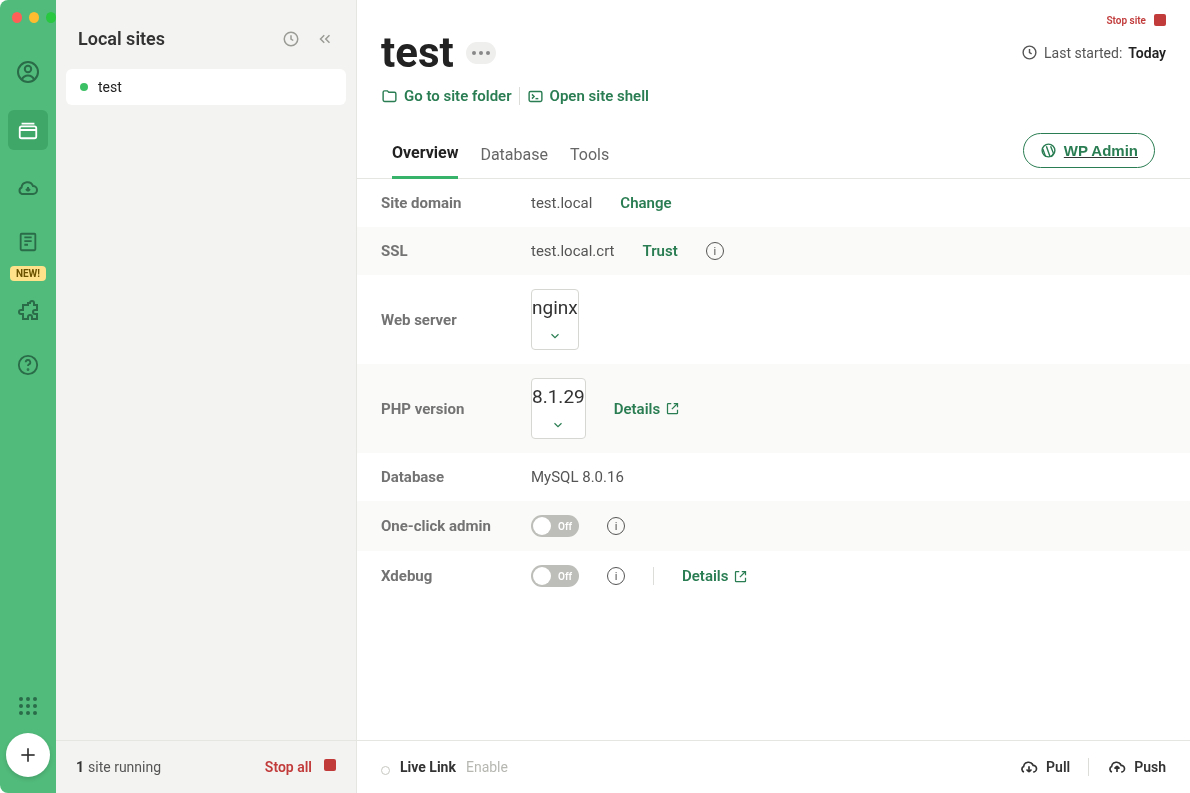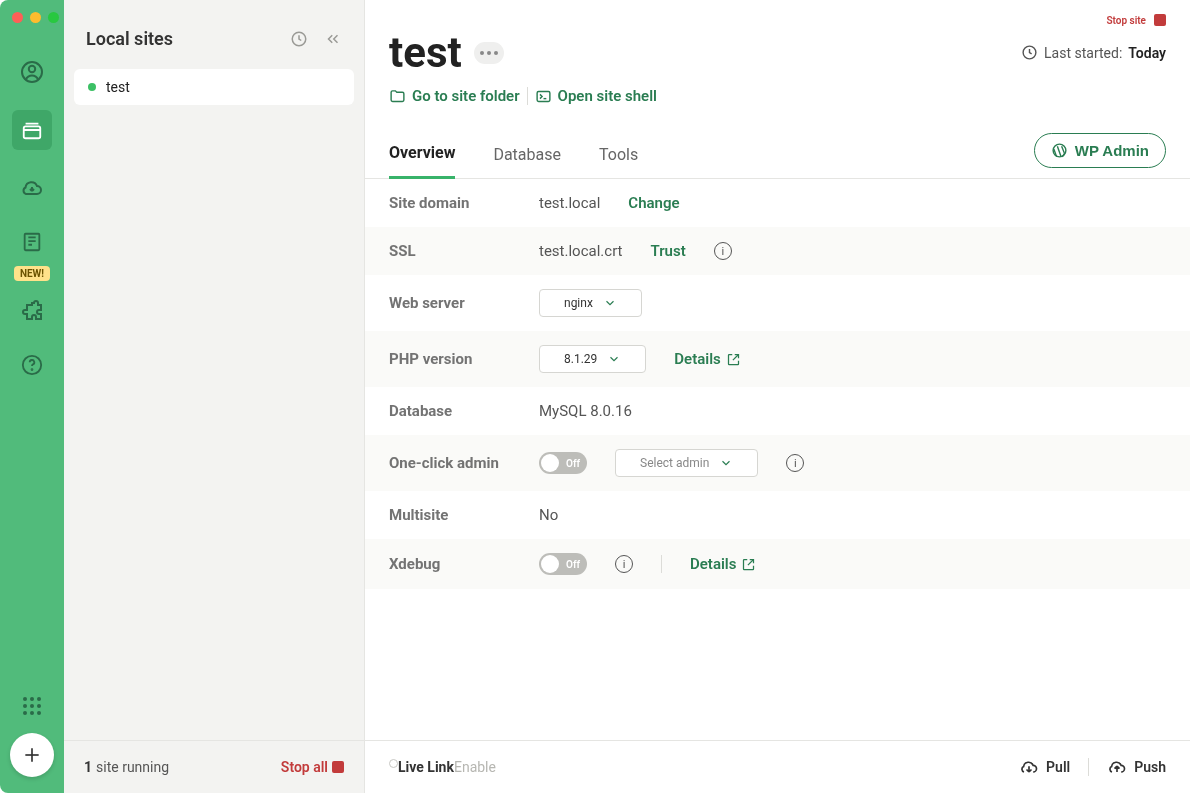--- a/index.html
+++ b/index.html
@@ -8,21 +8,21 @@
     width: 1190px; height: 793px;
     background: #fff;
     display: flex;
     color: #333;
     overflow: hidden;
     border-radius: 8px;
   }
 
   
   .rail {
-    width: 64px;
+    width: 56px;
     background: #51bb7b;
     display: flex;
     flex-direction: column;
     align-items: center;
     padding-top: 0;
     position: relative;
   }
   .traffic {
     width: 100%; height: 34px;
     display: flex; align-items: center;
@@ -107,21 +107,21 @@
     border-top:1px solid #e5e5e2;
     padding:18px 20px;
     display:flex; align-items:center;
     font-size:14px;
   }
   .sidebar-footer .count { font-weight:700; margin-right:4px;}
   .sidebar-footer .label { color:#555;}
   .sidebar-footer .stop-all {
     margin-left:auto;
     color:#c23b3b; font-weight:600;
-    display:flex; align-items:center; gap:4px; cursor:pointer;
+    display:flex; align-items:flex-start; gap:12px; cursor:pointer;
   }
   .stop-square { width:12px;height:12px;background:#c23b3b;border-radius:2px;}
 
   
   .main {
     flex:1;
     display:flex; flex-direction:column;
     position: relative;
   }
   .topbar {
@@ -153,35 +153,35 @@
     margin-top:10px;
     display:flex; align-items:center; gap:7px;
     font-size:15px; color:#2a7d52; font-weight:600;
   }
   .sub-link { display:flex; align-items:center; gap:6px; cursor:pointer;}
   .divider-v { width:1px; height:18px; background:#dcdcd8;}
 
   .tabs-row {
     margin-top:28px;
     display:flex; align-items:flex-end;
-    padding:0 24px;
+    padding:0 35px;
     border-bottom:1px solid #e5e5e2;
     position:relative;
-    gap:16px;
   }
   .tab {
     padding:0 0 14px 0;
     margin-right:22px;
     font-size:16px; color:#666; cursor:pointer;
   }
   .tab.active { color:#222; font-weight:700; border-bottom:3px solid #38b36a; margin-bottom:-1px;}
   .tabs-actions {
     margin-left:auto;
     display:flex; align-items:flex-start; gap:12px;
     padding-bottom:10px;
+    text-decoration:underline;
   }
   .btn-outline {
     border:1.5px solid #2a7d52; color:#2a7d52;
     background:#fff; font-weight:600; font-size:15px;
     padding:8px 16px; border-radius:20px;
     display:flex; align-items:center; gap:7px; cursor:pointer;
   }
 
   
   .details { flex:1; overflow:auto;}
@@ -190,22 +190,22 @@
     padding:14px 24px;
     font-size:15px;
     min-height:48px;
   }
   .row:nth-child(even){ background:#fafaf8;}
   .row .label { width:150px; color:#737373;font-weight:bold;}
   .row .value { color:#555; display:flex; align-items:center; gap:28px; flex-wrap:wrap;}
   .link-green { color:#2a7d52; font-weight:600; cursor:pointer; display:flex; align-items:center; gap:5px;}
   .select-pill {
     border:1px solid #d6d6d2; border-radius:4px;
-    padding:6px 24px; display:flex; align-items:center; gap:10px;
-    font-size:12px; color:#333; cursor:pointer; background:#fff;
+    padding:6px 0; display:flex; align-items:center; gap:10px;
+    font-size:19px; color:#333; cursor:pointer; background:#fff;flex-direction:column;
   }
   .select-pill.placeholder { color:#888;}
   .chevron { color:#2a7d52;}
   .info-circle {
     width:18px;height:18px;border:1.5px solid #555;border-radius:50%;
     display:flex;align-items:center;justify-content:center;
     font-size:11px;color:#555;cursor:pointer;
   }
   .toggle {
     width:48px;height:22px;border-radius:11px;
@@ -221,21 +221,21 @@
     position:absolute; right:7px; font-size:10px; color:#fff; font-weight:600;
   }
 
   
   .main-footer {
     border-top:1px solid #e5e5e2;
     padding:16px 24px;
     display:flex; align-items:center;
     font-size:14px;
   }
-  .live-link { display:flex; align-items:flex-start; gap:0;}
+  .live-link { display:flex; align-items:flex-end; gap:10px;}
   .live-dot { width:9px;height:9px;border:1.5px solid #c7c7c3;border-radius:50%;}
   .live-label { font-weight:700; color:#333;}
   .live-enable { color:#b7b7b2;}
   .footer-actions { margin-left:auto; display:flex; align-items:center; gap:18px;}
   .footer-btn { display:flex; align-items:center; gap:7px; font-weight:600; color:#333; cursor:pointer;}
   svg { display:block; }
 </style>
 </head>
 <body>
 
@@ -468,37 +468,25 @@
       </span>
     </div>
 
     <div class="row">
       <span class="label">One-click admin</span>
       <span class="value">
         <span class="toggle">
           <span class="knob"></span>
           <span class="txt">Off</span>
         </span>
-        <span class="select-pill placeholder">
-          <span>Select admin</span>
-          <svg class="chevron" width="14" height="14" viewBox="0 0 24 24" fill="none" stroke="currentColor" stroke-width="2">
-              <path d="M6 9l6 6 6-6"></path>
-            </svg>
-        </span>
         <span class="info-circle">i</span>
       </span>
     </div>
 
 
-    <div class="row">
-      <span class="label">Multisite</span>
-      <span class="value">
-        <span>No</span>
-      </span>
-    </div>
 
     <div class="row">
       <span class="label">Xdebug</span>
       <span class="value">
         <span class="toggle">
           <span class="knob"></span>
           <span class="txt">Off</span>
         </span>
         <span class="info-circle">i</span>
         <span class="divider-v"></span>

